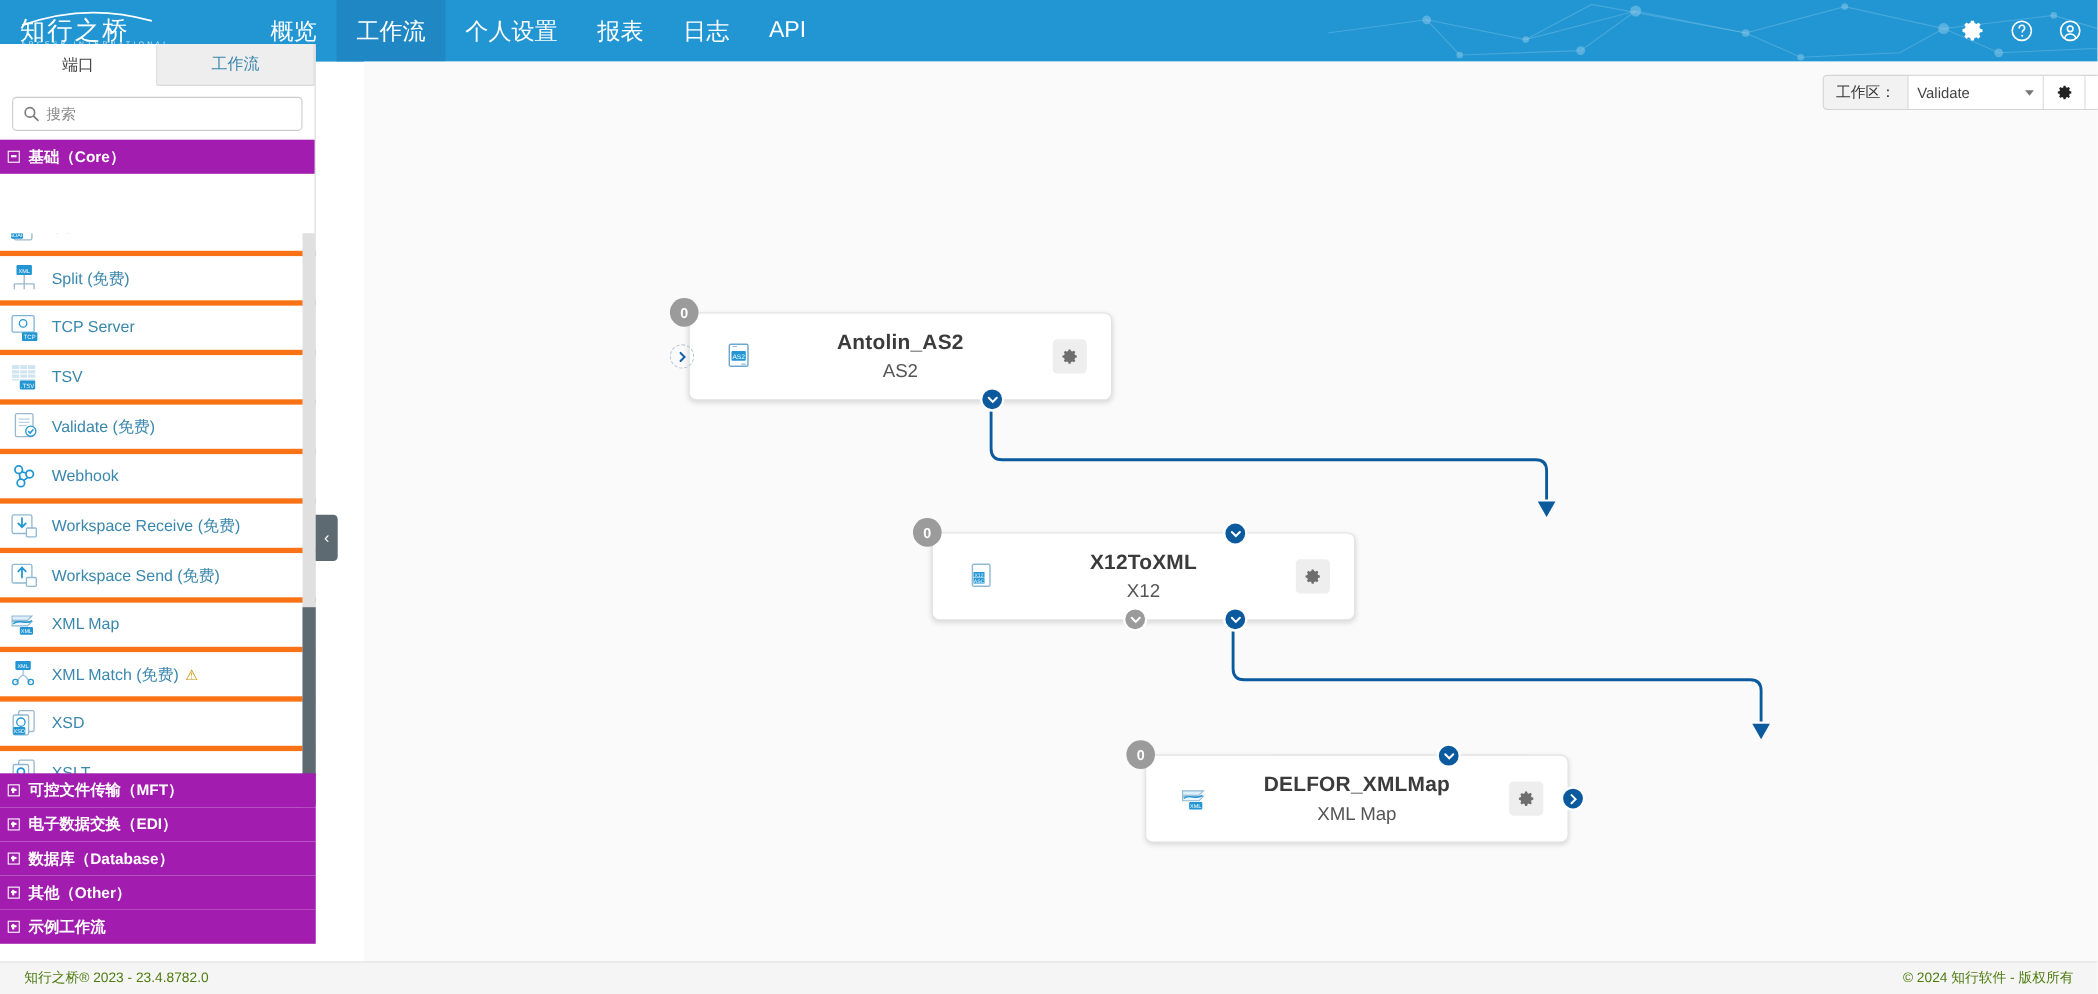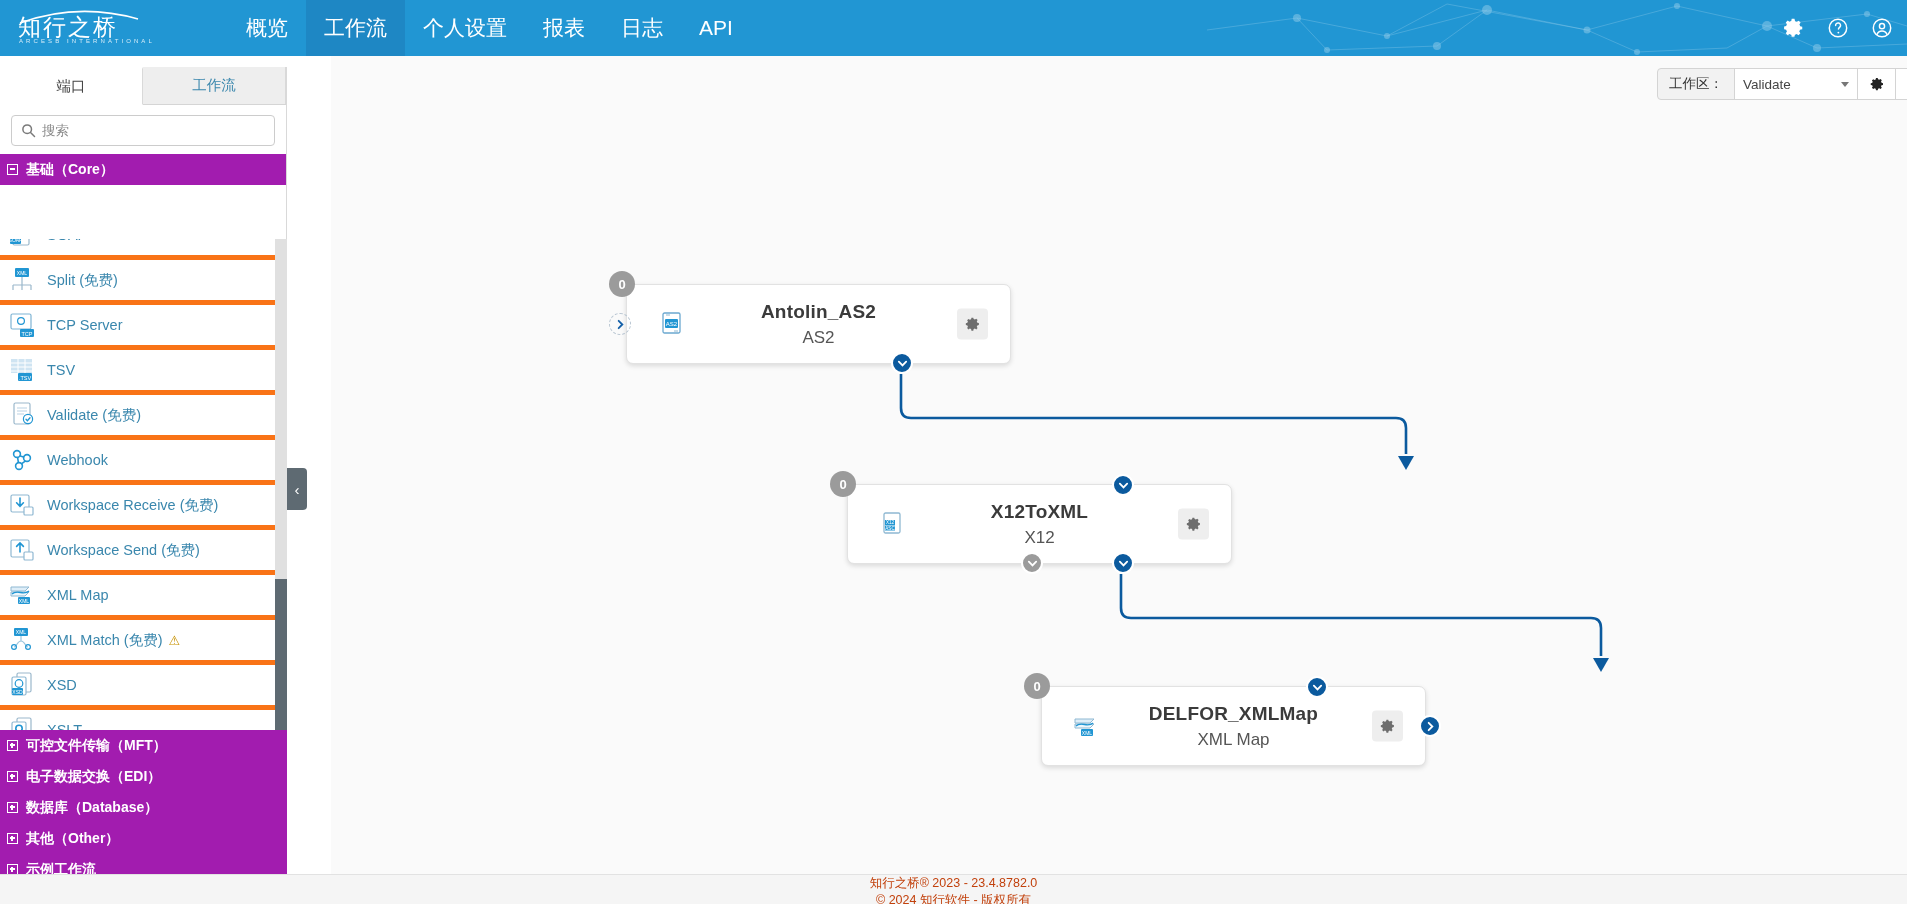--- a/index.html
+++ b/index.html
@@ -34,21 +34,21 @@
   }
   .nav-item.active { background: #1e87c4; }
   .header-icons {
     position: absolute; right: 14px; top: 0; height: 56px;
     display: flex; align-items: center; gap: 22px;
   }
   .hicon { width: 22px; height: 22px; cursor: pointer; display: block; }
 
   
   .sidebar {
-    position: absolute; left: 0; top: 67px; width: 287px; height: 818px;
+    position: absolute; left: 0; top: 40px; width: 287px; height: 818px;
     background: #ffffff; border-right: 1px solid #d9d9d9;
   }
   .tabs { display: flex; height: 38px; background: #eeeeee; border-bottom: 1px solid #d5d5d5; }
   .tab {
     flex: 1; display: flex; align-items: center; justify-content: center;
     font-size: 14.5px; color: #3a87ad; cursor: pointer;
     border-right: 1px solid #d9d9d9;
   }
   .tab.active {
     background: #ffffff; color: #444; border-bottom: 1px solid #ffffff;
@@ -189,21 +189,21 @@
   .zoom-knob {
     position: absolute; left: -3px; top: 73px; width: 19px; height: 9px;
     background: #f4f4f4; border: 1px solid #bdbdbd; border-radius: 4px;
   }
 
   
   .footer {
     position: absolute; left: 0; bottom: 0; width: 1907px; height: 30px;
     background: #f5f5f5; border-top: 1px solid #e2e2e2;
     display: flex; align-items: center; justify-content: space-between;
-    padding: 0 22px; font-size: 12.5px; color: #c2410c; flex-direction: column;
+    padding: 0 22px; font-size: 12.5px; color: #4d7c0f;
   }
 </style>
 </head>
 <body>
 
 <div id="app">
 
   <div class="header">
     <svg class="header-net" viewBox="0 0 700 56">
       <g stroke="#ffffff" stroke-opacity=".35" fill="none">

